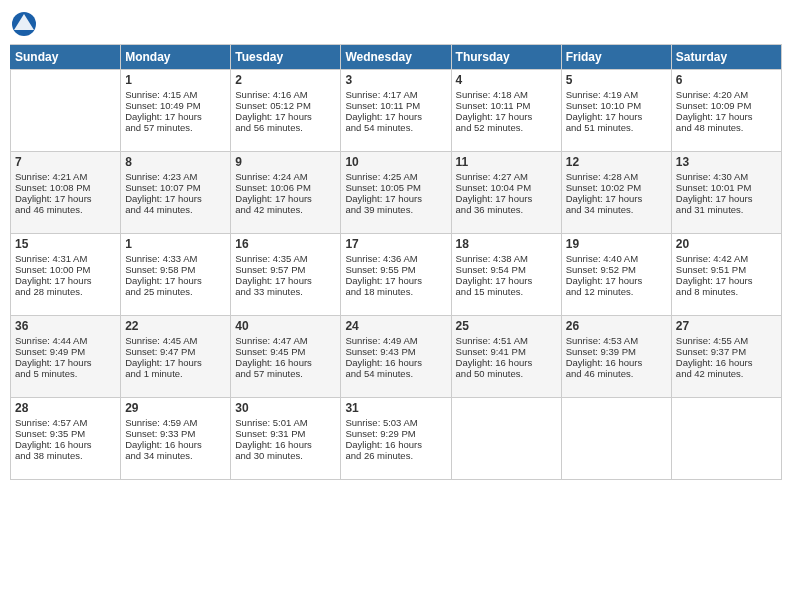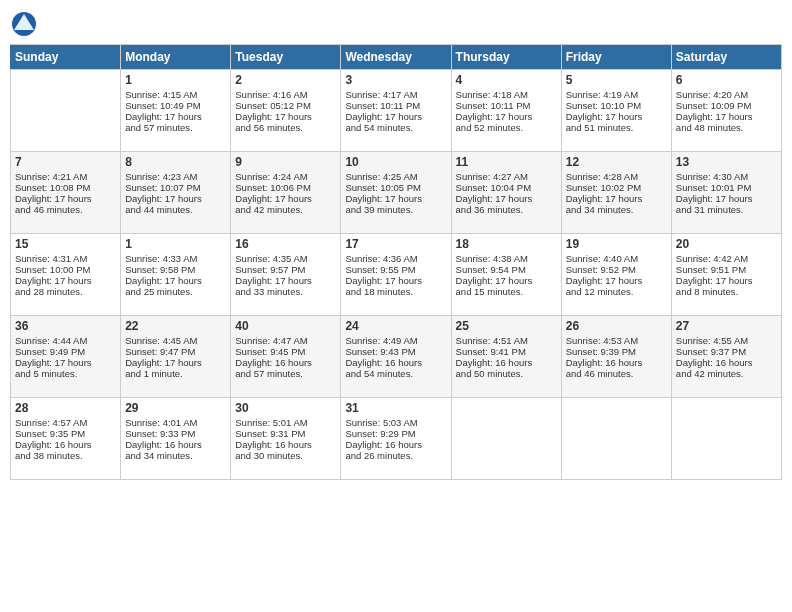--- a/index.html
+++ b/index.html
@@ -325,21 +325,21 @@
       <tr>
         <td>
           <span class="day-num">28</span>
           <div>Sunrise: 4:57 AM</div>
           <div>Sunset: 9:35 PM</div>
           <div>Daylight: 16 hours</div>
           <div>and 38 minutes.</div>
         </td>
         <td>
           <span class="day-num">29</span>
-          <div>Sunrise: 4:01 AM</div>
+          <div>Sunrise: 4:59 AM</div>
           <div>Sunset: 9:33 PM</div>
           <div>Daylight: 16 hours</div>
           <div>and 34 minutes.</div>
         </td>
         <td>
           <span class="day-num">30</span>
           <div>Sunrise: 5:01 AM</div>
           <div>Sunset: 9:31 PM</div>
           <div>Daylight: 16 hours</div>
           <div>and 30 minutes.</div>

